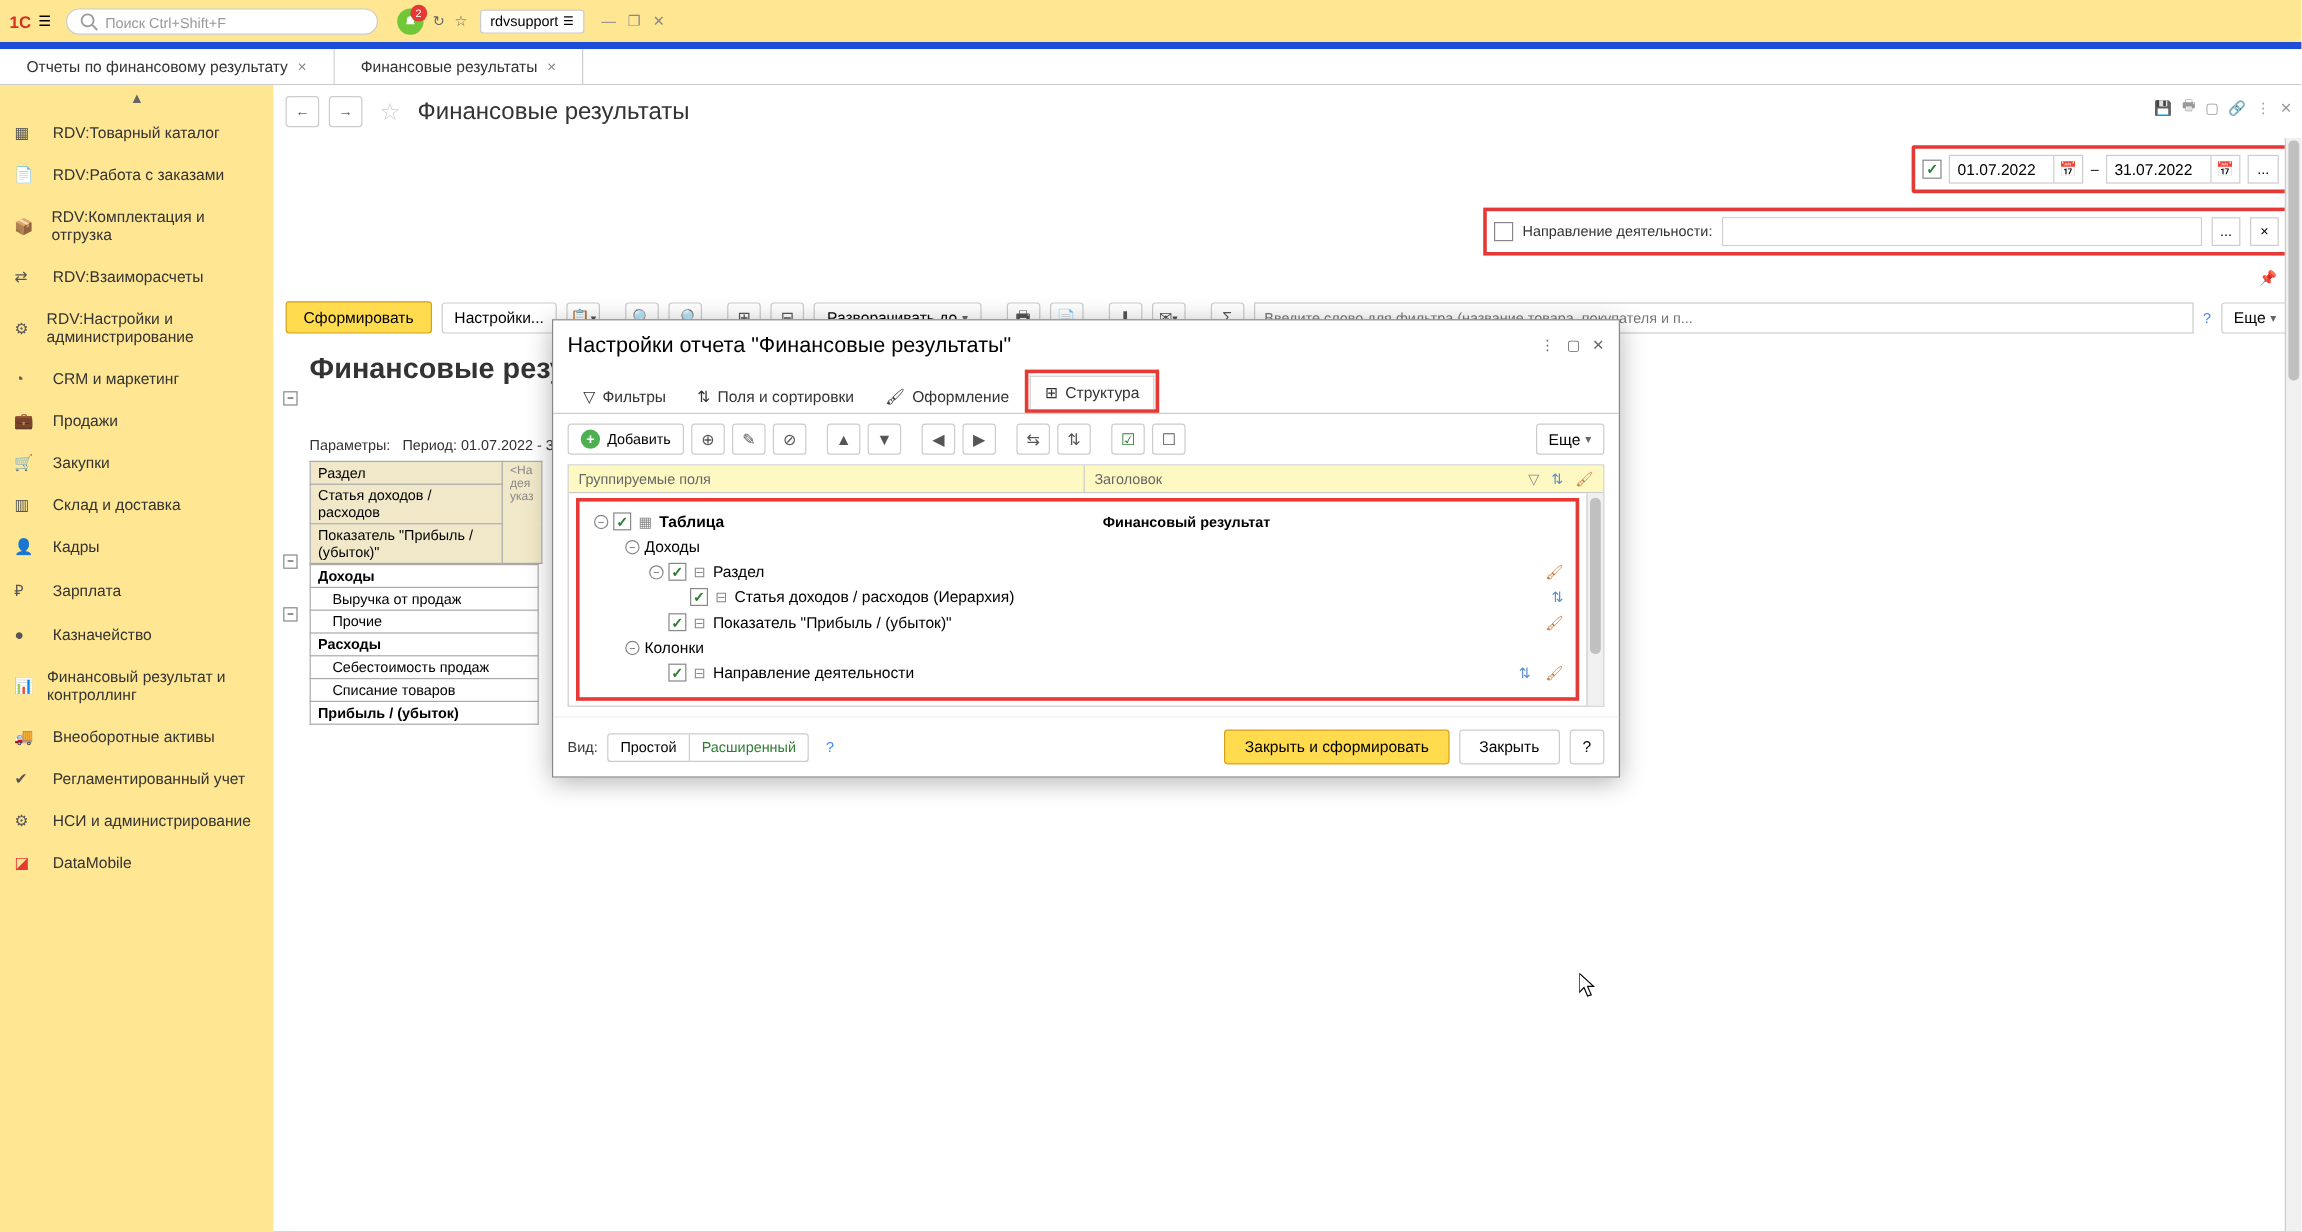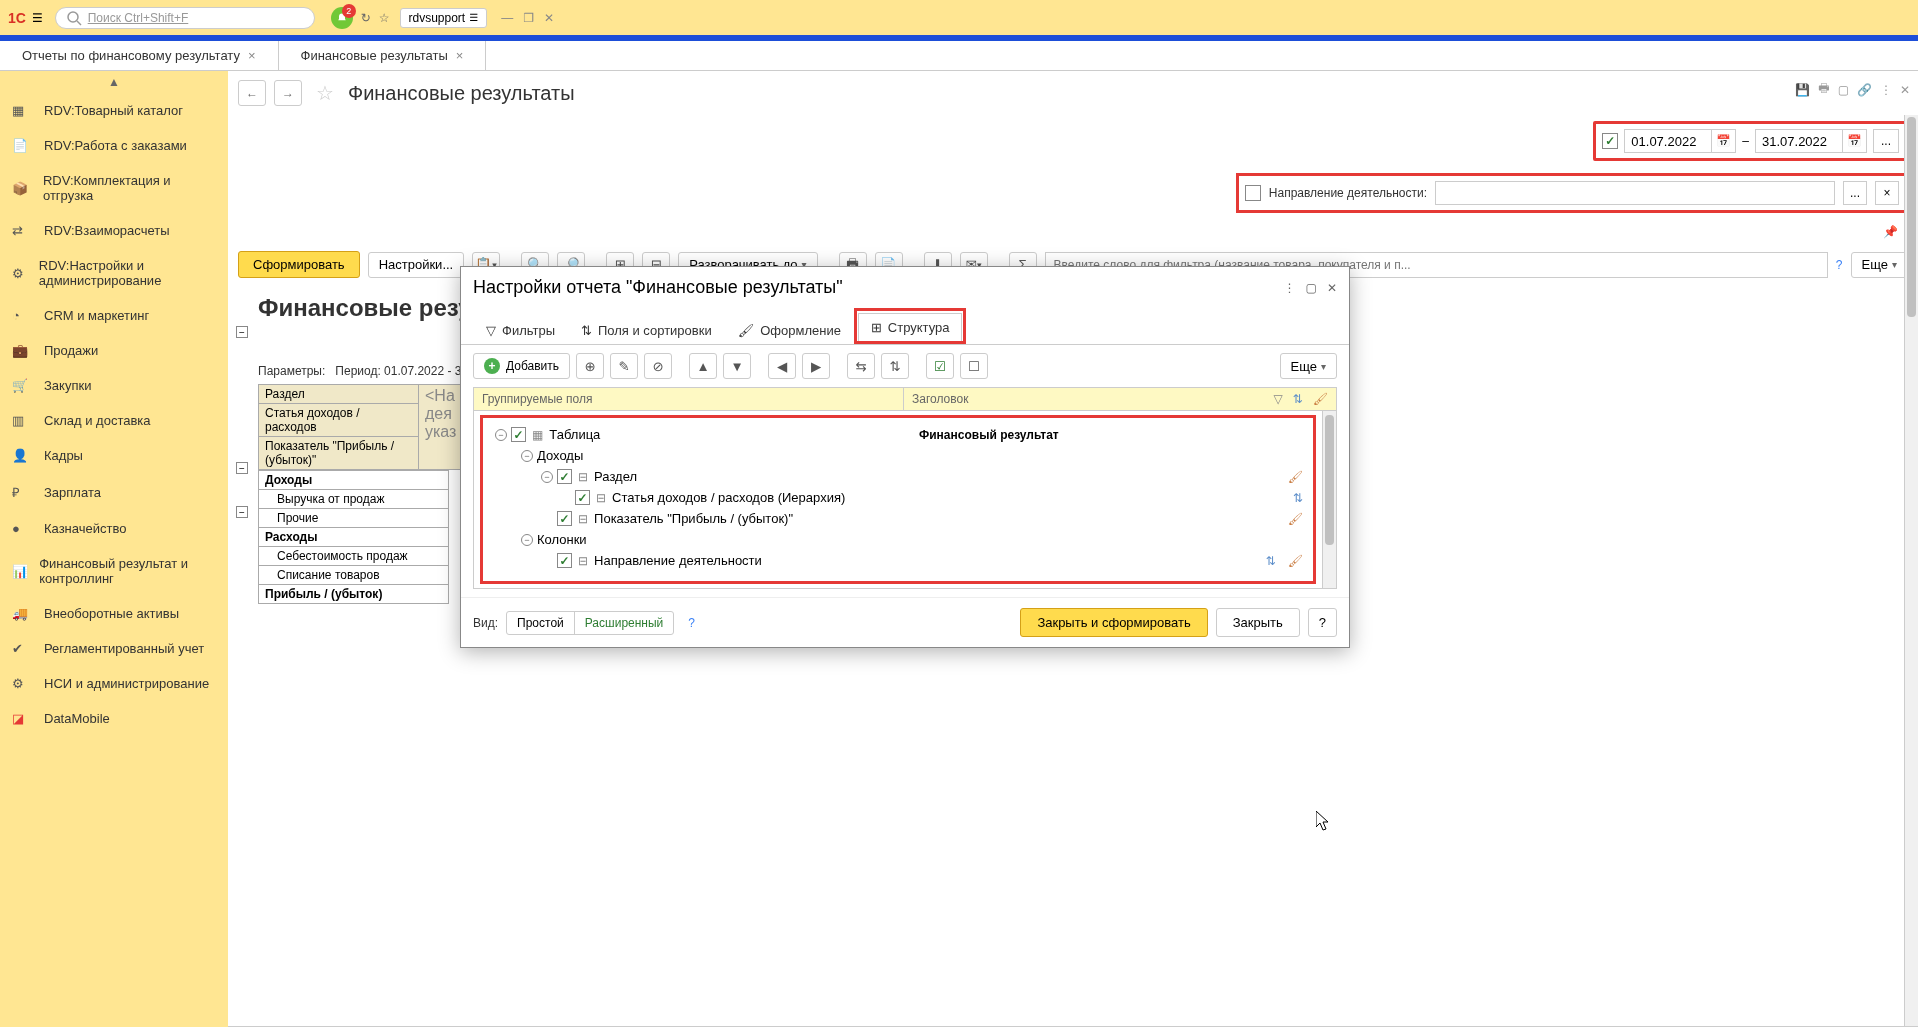--- a/index.html
+++ b/index.html
@@ -3,21 +3,21 @@
 <meta charset="utf-8">
 <style>
 * { box-sizing: border-box; margin: 0; padding: 0; font-family: Arial, sans-serif; }
 body { font-size: 12px; background: #fff; overflow: hidden; width: 1918px; height: 1027px; }
 
 
 .titlebar { height: 41px; background: #ffe692; display: flex; align-items: center; padding: 0 8px; border-bottom: 6px solid #1d4ed8; }
 .titlebar .logo { color: #d93025; font-weight: bold; margin-right: 6px; font-size: 14px; }
 .titlebar .menu-icon { margin-right: 12px; cursor: pointer; }
 .titlebar .title { color: #333; flex: 1; }
-.titlebar .search { display: flex; align-items: center; background: #fff; border: 1px solid #ccc; border-radius: 12px; padding: 2px 10px; width: 260px; margin-right: 12px; color: #999; text-decoration: underline; }
+.titlebar .search { display: flex; align-items: flex-end; background: #fff; border: 1px solid #ccc; border-radius: 12px; padding: 2px 10px; width: 260px; margin-right: 12px; color: #999; }
 .titlebar .search svg { margin-right: 6px; }
 .titlebar .rbtn { margin: 0 4px; cursor: pointer; color: #666; display: flex; align-items: center; }
 .titlebar .bell { position: relative; background: #71c837; border-radius: 50%; width: 22px; height: 22px; display: flex; align-items: center; justify-content: center; }
 .titlebar .bell-badge { position: absolute; top: -3px; right: -3px; background: #e53935; color: #fff; border-radius: 50%; width: 14px; height: 14px; font-size: 9px; display: flex; align-items: center; justify-content: center; }
 .titlebar .user { border: 1px solid #ccc; background: #fff; padding: 2px 8px; border-radius: 3px; margin: 0 6px; display: flex; align-items: center; gap: 4px; }
 .titlebar .win-btns { display: flex; gap: 10px; margin-left: 8px; color: #888; }
 
 
 .tabsbar { height: 30px; background: #fff; display: flex; align-items: stretch; border-bottom: 1px solid #ccc; }
 .tabsbar .tab { display: flex; align-items: center; padding: 0 22px; border-right: 1px solid #ccc; font-size: 13px; color: #333; cursor: pointer; }
@@ -97,21 +97,21 @@
 .dlg-grid-hdr .hdr-icons { margin-left: auto; display: flex; gap: 10px; color: #888; }
 .dlg-body { display: flex; }
 .tree-area { flex: 1; position: relative; }
 .redbox-tree { border: 3px solid #e53935; margin: 4px 6px; padding: 6px 0 10px 0; }
 .tree-row { display: flex; align-items: center; padding: 3px 6px; position: relative; }
 .tree-row .exp { width: 12px; height: 12px; border-radius: 50%; border: 1px solid #888; display: flex; align-items: center; justify-content: center; font-size: 9px; margin-right: 4px; cursor: pointer; color: #666; }
 .tree-row .ck { width: 15px; height: 15px; border: 1px solid #888; margin-right: 6px; display: flex; align-items: center; justify-content: center; color: #2e7d32; font-weight: bold; cursor: pointer; }
 .tree-row .ck.on::after { content: "✓"; font-size: 12px; }
 .tree-row .ic { margin-right: 6px; color: #888; }
 .tree-row .lbl { font-size: 13px; }
-.tree-row .lbl.bold { font-weight: normal; }
+.tree-row .lbl.bold { font-weight: bold; }
 .tree-row .col2txt { position: absolute; left: 436px; font-weight: bold; }
 .tree-row .row-icons { position: absolute; right: 10px; display: flex; gap: 12px; color: #5b8dc9; }
 .scroll-track { width: 14px; background: #f0f0f0; border-left: 1px solid #ccc; position: relative; }
 .scroll-thumb { position: absolute; top: 4px; left: 2px; right: 2px; height: 130px; background: #c0c0c0; border-radius: 4px; }
 .dlg-footer { display: flex; align-items: center; padding: 10px 12px; gap: 8px; border-top: 1px solid #eee; margin-top: 8px; }
 .mode-label { color: #333; }
 .mode-btns { display: flex; border: 1px solid #ccc; border-radius: 3px; overflow: hidden; }
 .mode-btn { padding: 4px 10px; cursor: pointer; border-right: 1px solid #ccc; }
 .mode-btn:last-child { border-right: none; }
 .mode-btn.active { color: #2e7d32; }
@@ -328,21 +328,21 @@
       <h2 class="report-title">Финансовые результаты</h2>
       <span class="collapse-node" style="top:42px">−</span>
       <div class="params">
         <span>Параметры:</span>&nbsp;&nbsp;
         <span>Период: 01.07.2022 - 31.07.2022</span>
       </div>
       <table class="report-table">
         <tbody>
             <tr>
               <td class="hdr" style="width:160px">Раздел</td>
-              <td class="hdr" rowspan="3" style="width:30px;font-size:16px;color:#888;vertical-align:top">&lt;На
+              <td class="hdr" rowspan="3" style="width:30px;font-size:10px;color:#888;vertical-align:top">&lt;На
 дея
 указ</td>
             </tr>
         <tr>
               <td class="hdr">Статья доходов / расходов</td>
             </tr>
         <tr>
               <td class="hdr">Показатель "Прибыль / (убыток)"</td>
             </tr>
       </tbody>

